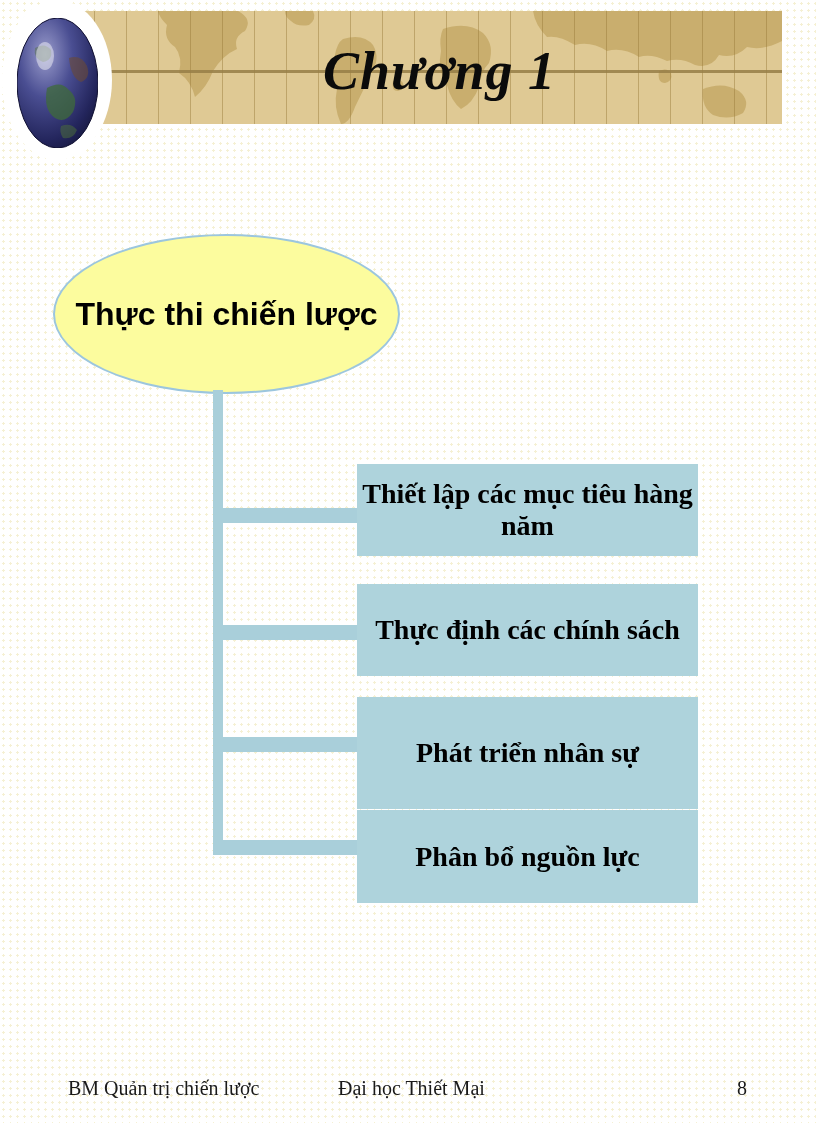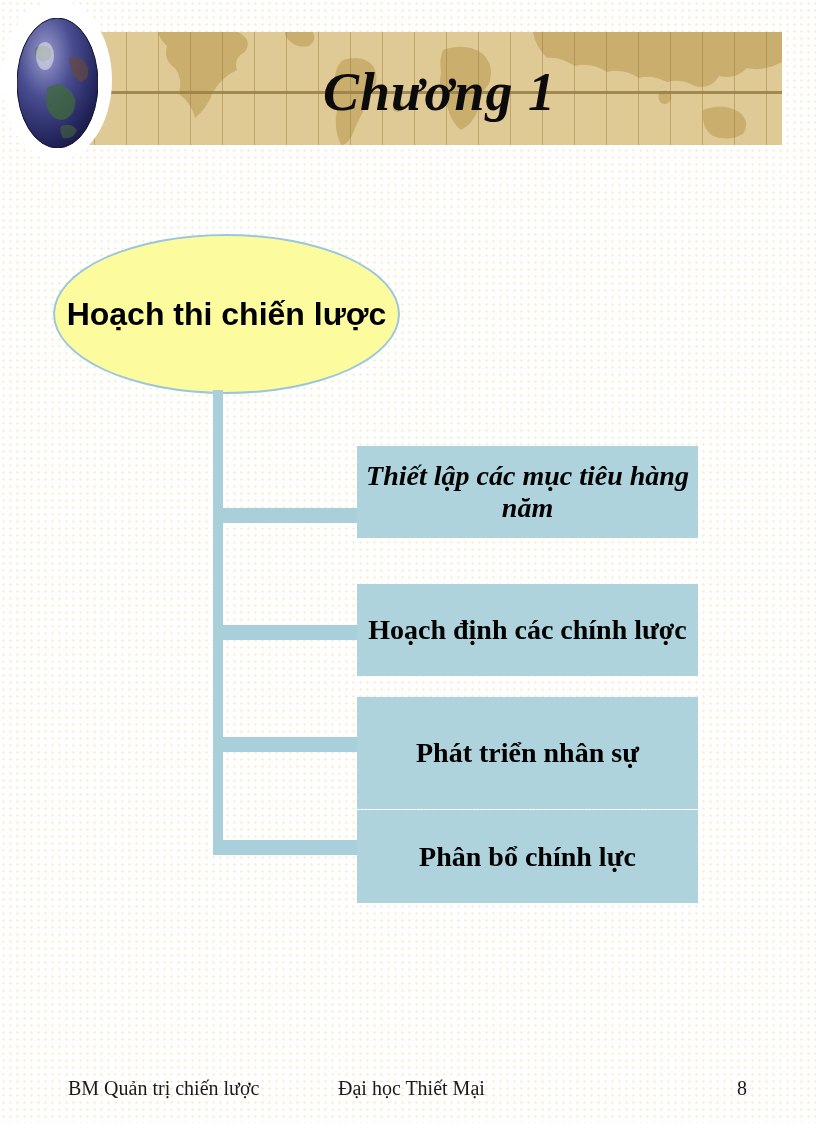--- a/index.html
+++ b/index.html
@@ -9,21 +9,21 @@
     margin:0 auto;
     background:#ffffff;
     background-image:radial-gradient(circle, rgba(228,216,140,.38) 1px, transparent 1.3px);
     background-size:7px 7px;
     overflow:hidden;
     font-family:"Liberation Serif","DejaVu Serif",serif;
   }
 
   
   .banner{
-    position:absolute;left:63px;top:32px;width:719px;height:113px;
+    position:absolute;left:63px;top:11px;width:719px;height:113px;
     background:#dfc994;
   }
   .banner .mapsvg{position:absolute;inset:0;width:100%;height:100%;}
   .banner .grid{
     position:absolute;inset:0;
     background-image:repeating-linear-gradient(to right, transparent 0px, transparent 31px, rgba(150,120,55,.45) 31px, rgba(150,120,55,.45) 32px);
   }
   .banner .hline{
     position:absolute;left:0;right:0;top:59px;height:3px;
     background:rgba(150,126,70,.85);
@@ -126,39 +126,39 @@
       <path d="M30,70 Q44,62 52,72 Q62,80 56,94 Q48,106 38,100 Q26,92 30,70 Z" fill="#3f6b3a" opacity="0.75"></path>
       <path d="M52,40 Q64,36 70,48 Q74,60 64,64 Q54,60 52,40 Z" fill="#6b4a34" opacity="0.6"></path>
       <path d="M18,30 Q28,24 34,32 Q36,42 26,44 Q16,40 18,30 Z" fill="#55704a" opacity="0.5"></path>
       <path d="M44,108 Q54,104 60,112 Q56,122 46,120 Q42,114 44,108 Z" fill="#4a6b3a" opacity="0.55"></path>
     </g>
     <ellipse cx="28" cy="38" rx="9" ry="14" fill="#ffffff" opacity="0.45"></ellipse>
     <ellipse cx="40.5" cy="65" rx="40.5" ry="65" fill="none" stroke="#111133" stroke-width="1"></ellipse>
   </svg>
 
   <div class="root-node">
-    <span>Hoạch thi chiến lược</span>
+    <span>Thực thi chiến lược</span>
   </div>
 
   <div class="connector trunk"></div>
   <div class="connector branch" style="top:508px;"></div>
   <div class="connector branch" style="top:625px;"></div>
   <div class="connector branch" style="top:737px;"></div>
   <div class="connector branch" style="top:840px;"></div>
 
-  <div class="process-box" style="top:446px;height:92px;font-style:italic;">
+  <div class="process-box" style="top:464px;height:92px;">
     <span>Thiết lập các mục tiêu hàng năm</span>
   </div>
   <div class="process-box" style="top:584px;height:92px;">
-    <span>Hoạch định các chính lược</span>
+    <span>Thực định các chính sách</span>
   </div>
   <div class="process-box" style="top:697px;height:112px;">
     <span>Phát triển nhân sự</span>
   </div>
   <div class="process-box" style="top:810px;height:93px;">
-    <span>Phân bổ chính lực</span>
+    <span>Phân bổ nguồn lực</span>
   </div>
 
   <div class="footer-item footer-left">BM Quản trị chiến lược</div>
   <div class="footer-item footer-center">Đại học Thiết Mại</div>
   <div class="footer-item footer-page">8</div>
 
 </div>
 
 </body></html>

